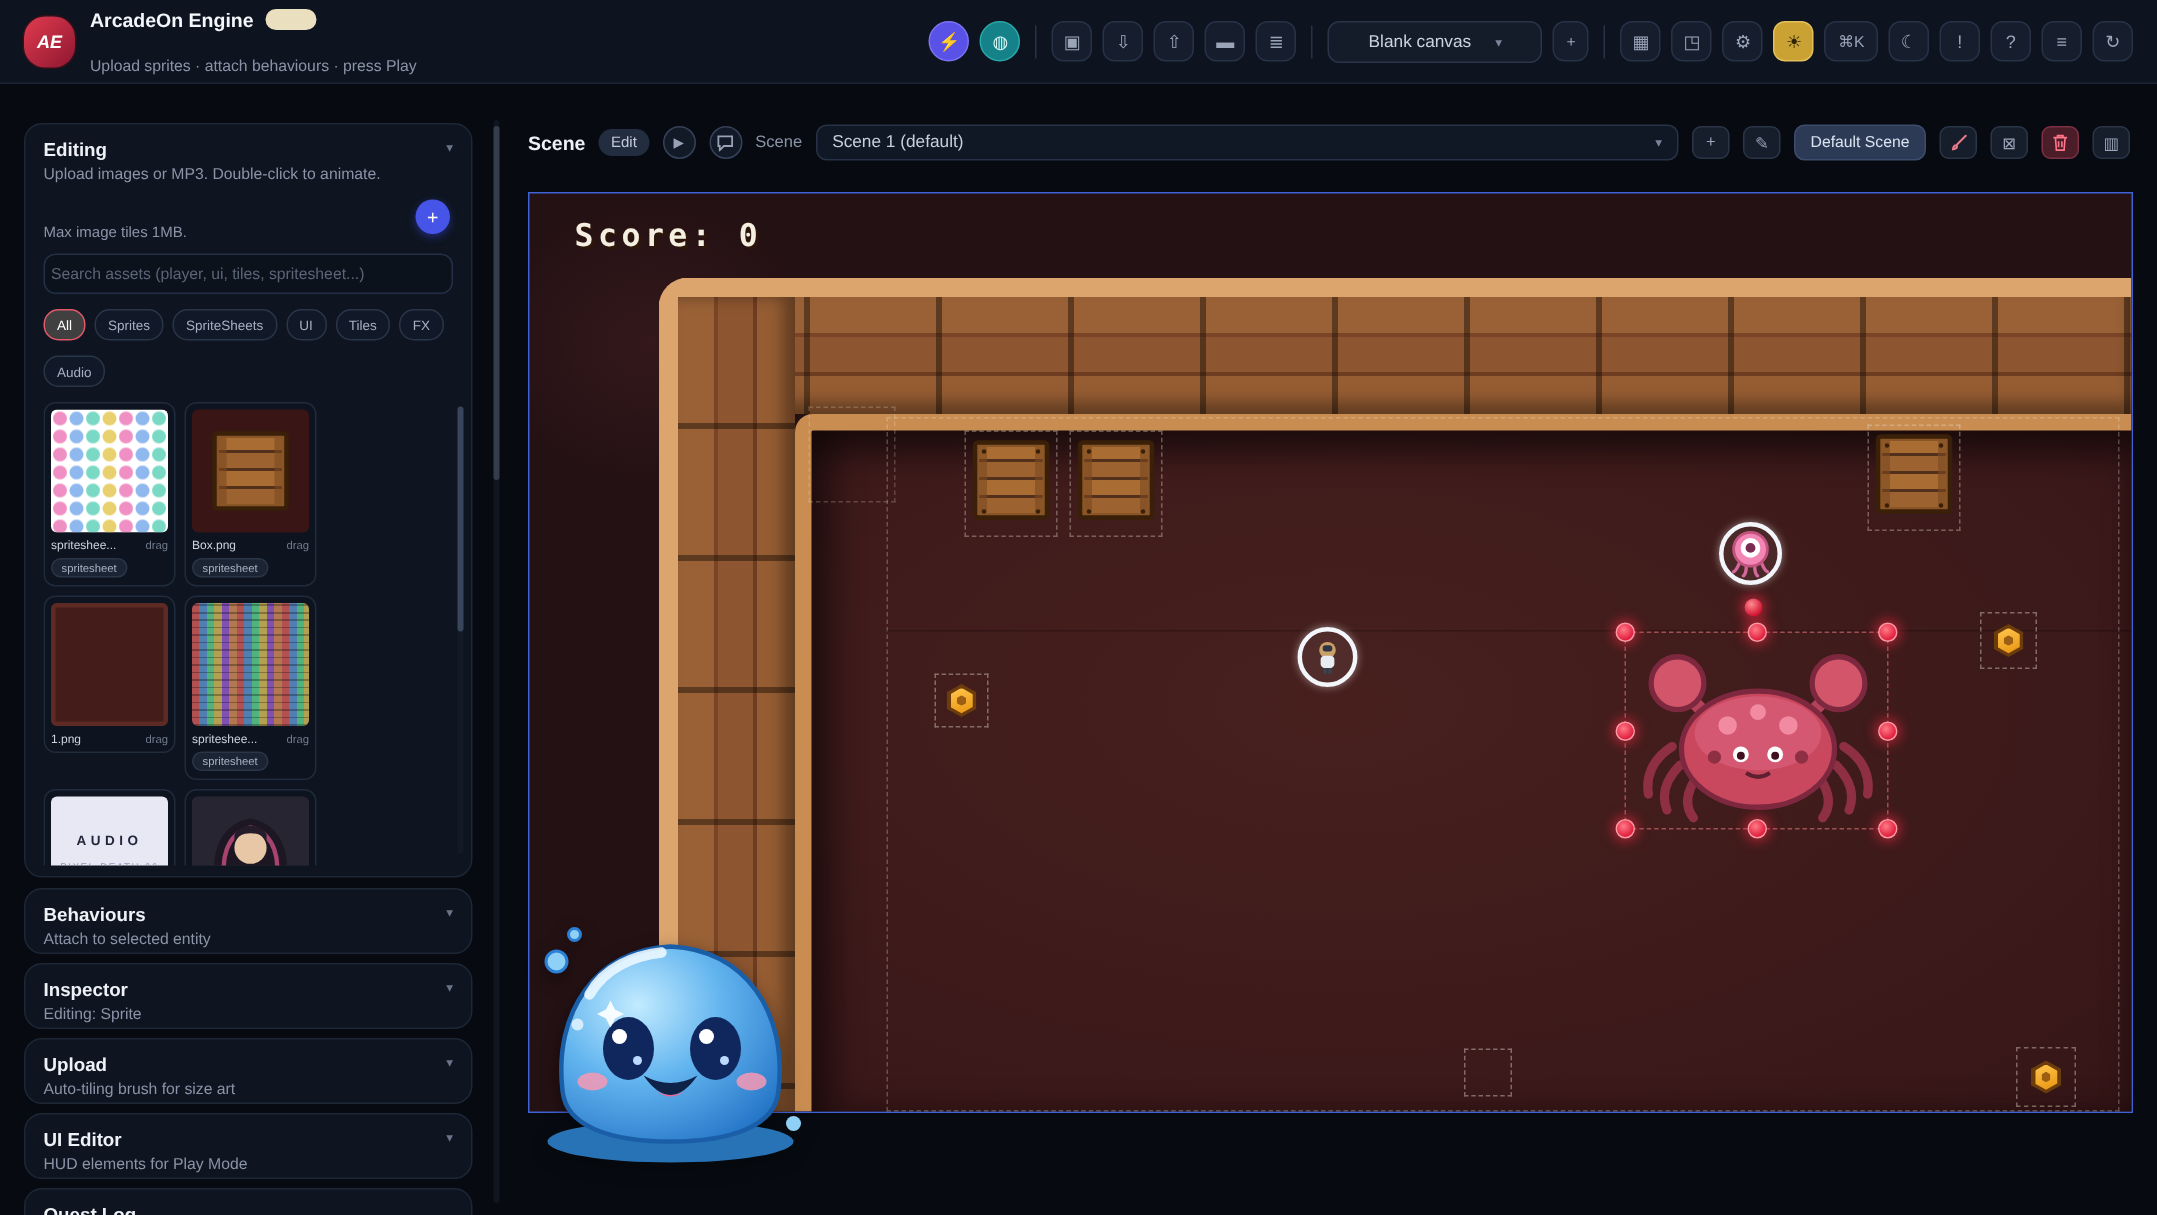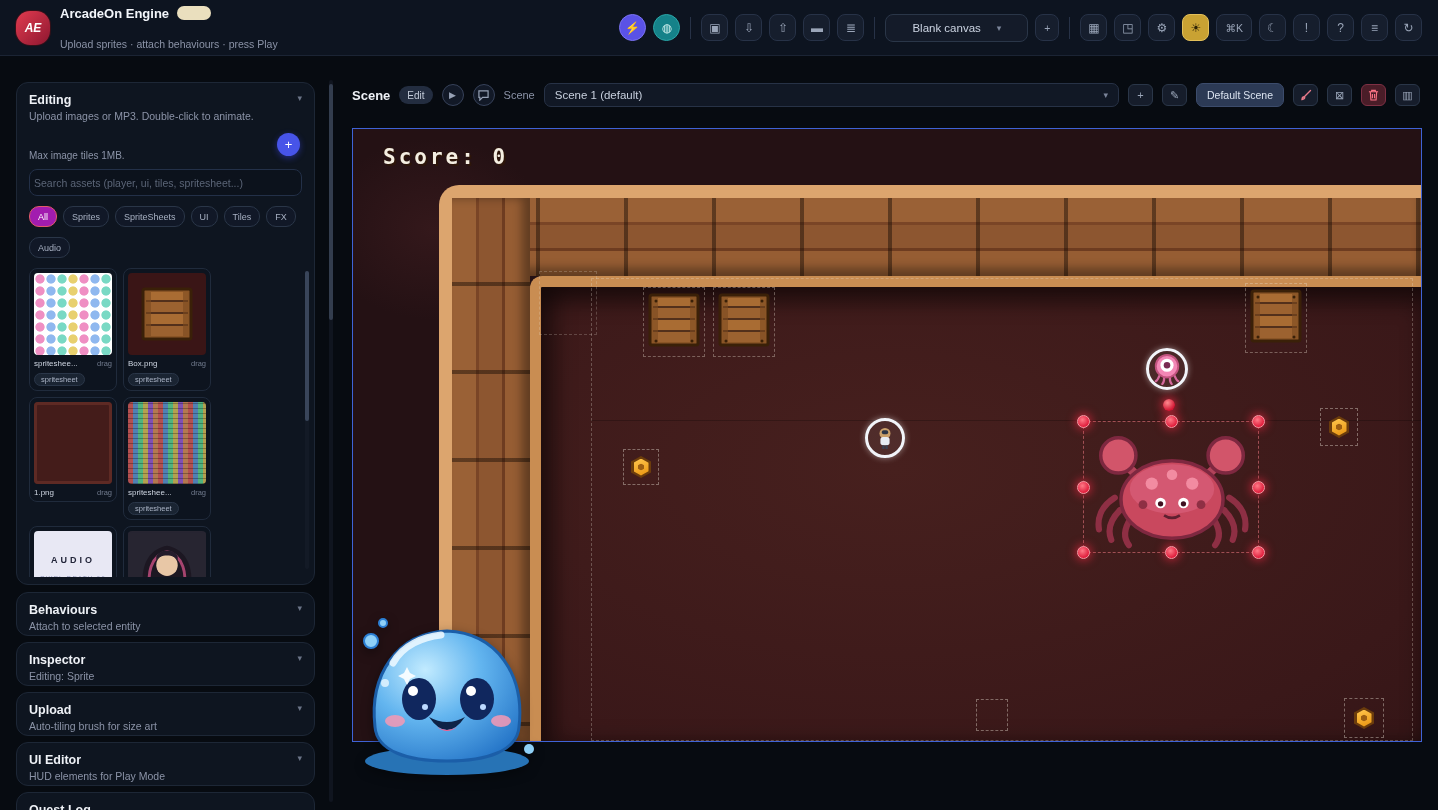--- a/index.html
+++ b/index.html
@@ -29,21 +29,21 @@
   .panel h3{margin:0;font-size:12.5px;color:#eef1f6;font-weight:bold;}
   .panel .sub{font-size:10.5px;color:#8b93a7;margin-top:3px;}
   .panel .caret{position:absolute;right:12px;top:10px;color:#6b7487;font-size:9px;}
   .assets-panel{top:82px;height:503px;overflow:hidden;}
   .plus-fab{position:absolute;right:14px;top:50px;width:23px;height:23px;border-radius:50%;background:#4754e8;color:#fff;font-size:13px;display:flex;align-items:center;justify-content:center;box-shadow:0 2px 6px rgba(60,70,240,.45);}
   .note{font-size:10px;color:#8b93a7;margin-top:28px;}
   .search{margin-top:8px;width:100%;height:27px;background:#0c121c;border:1px solid #233048;border-radius:8px;color:#cbd3e1;font-size:10.5px;padding:0 4px;box-sizing:border-box;font-family:"Liberation Sans",sans-serif;}
   .search::placeholder{color:#5b6577;}
   .chips{display:flex;gap:6px;margin-top:10px;flex-wrap:nowrap;}
   .chip{height:19px;padding:0 8px;border-radius:10px;border:1px solid #2a3648;color:#a7b0c2;font-size:9px;display:inline-flex;align-items:center;white-space:nowrap;background:#111827;}
-  .chip.active{background:#a21caf;border-color:#e25a6a;color:#fff;}
+  .chip.active{background:#404040;border-color:#e25a6a;color:#fff;}
   .asset-grid{display:flex;flex-wrap:wrap;gap:6px;margin-top:10px;height:309px;overflow:hidden;}
   .card{width:88px;background:#0d141f;border:1px solid #202b3c;border-radius:8px;padding:4px;box-sizing:border-box;align-self:flex-start;}
   .thumb{width:78px;height:82px;border-radius:4px;overflow:hidden;position:relative;background:#fff;display:flex;align-items:center;justify-content:center;}
   .meta{display:flex;justify-content:space-between;align-items:center;margin-top:4px;}
   .fname{font-size:8px;color:#cdd4e0;max-width:50px;overflow:hidden;white-space:nowrap;}
   .draglbl{font-size:7.5px;color:#717b8e;}
   .tagpill{display:inline-block;margin-top:3px;font-size:7.5px;color:#aab3c5;background:#1a2432;border:1px solid #2a3648;border-radius:7px;padding:1px 6px;}
   .thumb.balls{background:#fff;background-image:
     radial-gradient(circle at 6px 6px,#ef8fc3 4.2px,transparent 5px),
     radial-gradient(circle at 17px 6px,#8fb8ef 4.2px,transparent 5px),

